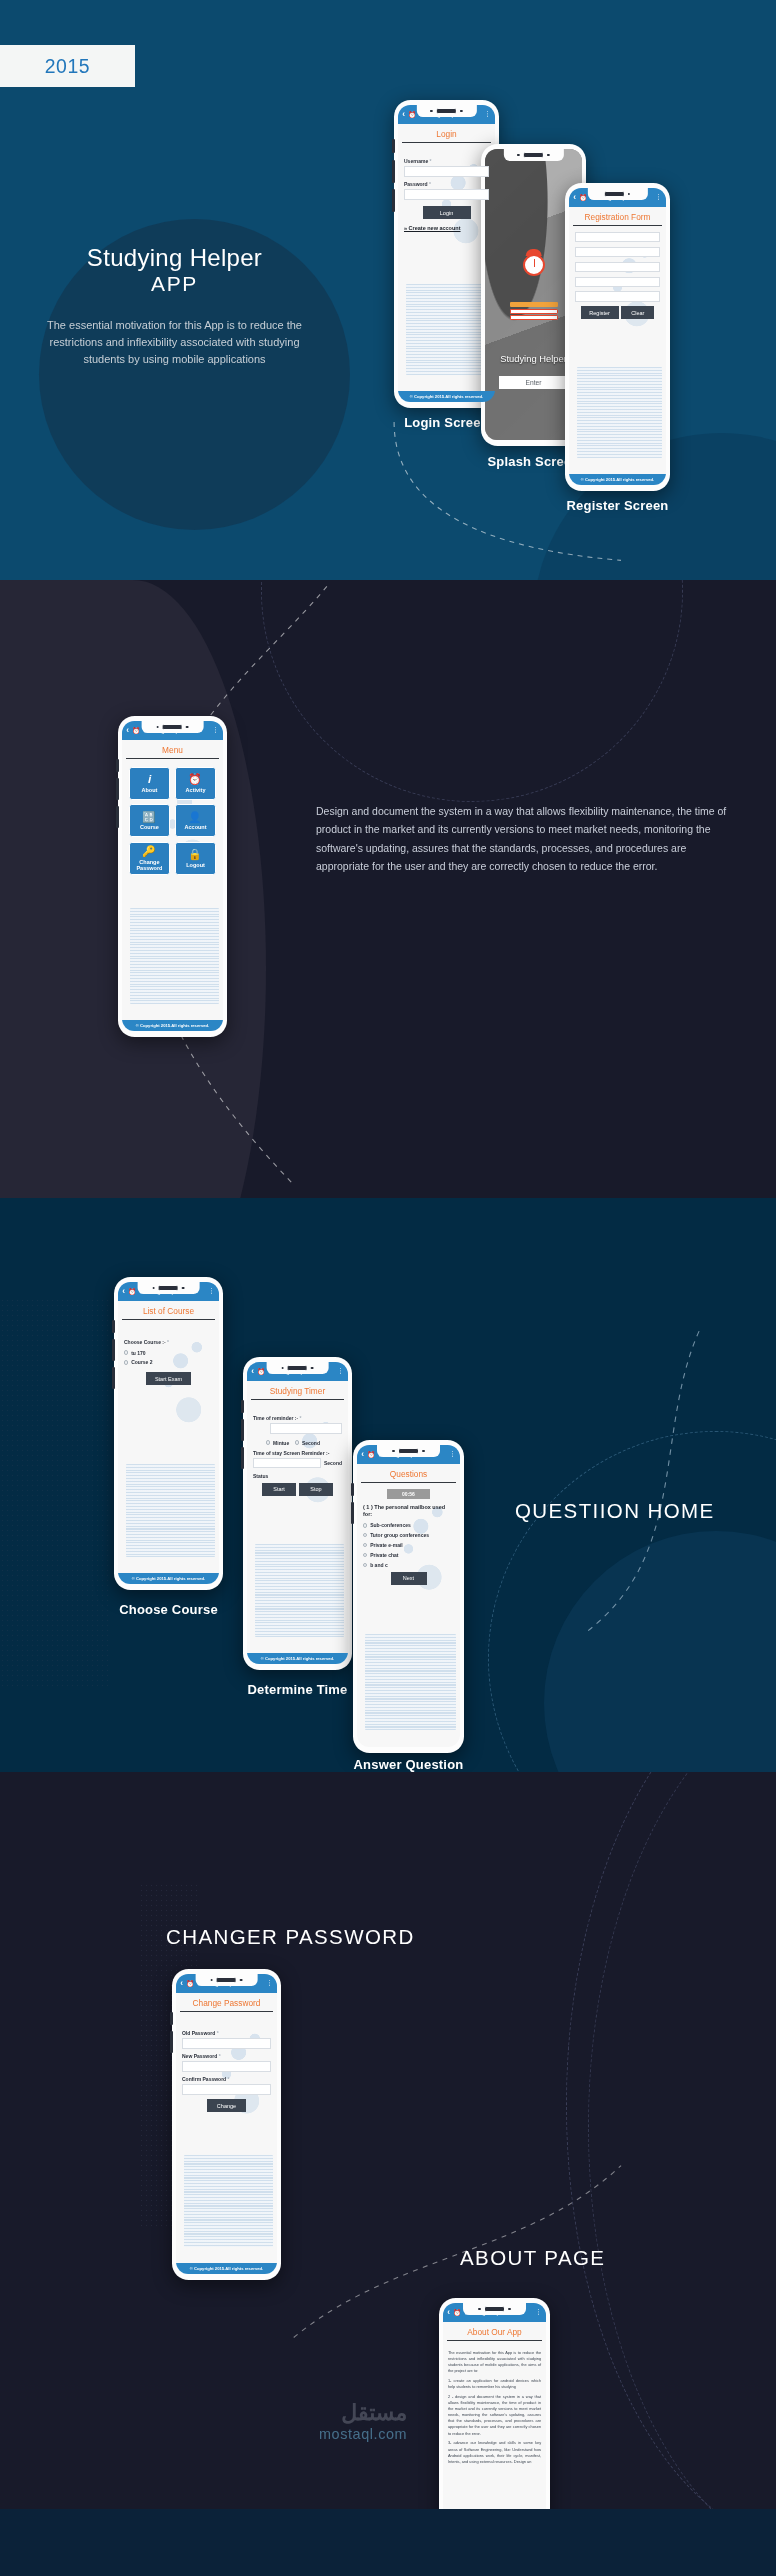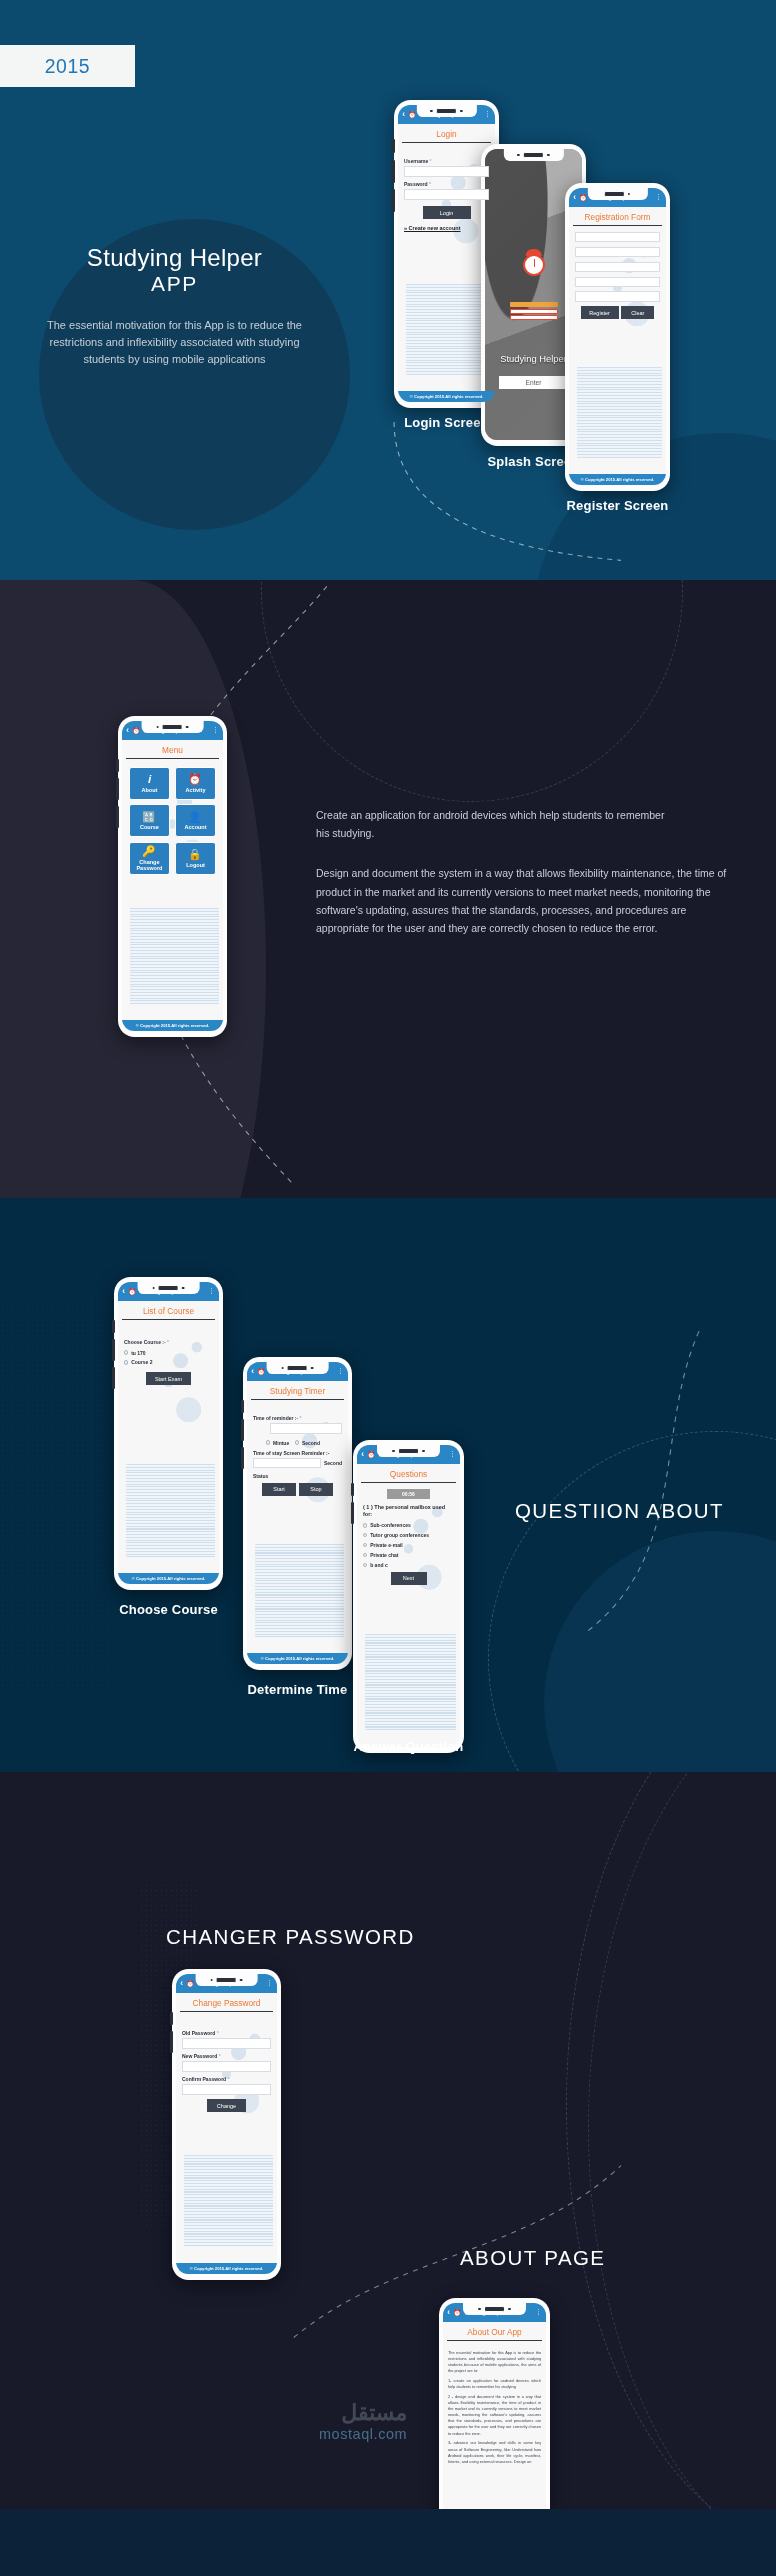--- a/index.html
+++ b/index.html
@@ -362,21 +362,20 @@
               <span class="mi">🔒</span>
               <span class="ml">Logout</span>
             </div>
           </div>
         </div>
         <div class="footer-bar">© Copyright 2015.All rights reserved.</div>
       </div>
     </div>
 
     <div style="position:absolute;left:316px;top:200px;width:444px">
-      <div class="body-copy" style="margin-top:25.5px;max-width:355px">Create an application for android devices which help students to remember  his studying.</div>
       <div class="body-copy" style="margin-top:22px;max-width:422px">Design and document the system in a way that allows flexibility maintenance, the time of product in the market and its currently versions to meet market needs, monitoring the software's updating, assures that the standards, processes, and procedures are appropriate for the user and they are correctly chosen to reduce the error.</div>
     </div>
   </div>
 
   <div class="section sec-quest">
     <div class="blob quest-blob-r"></div>
     <div class="quest-arc"></div>
     <div class="dots-l" style="left:0;top:100px;width:111px;height:388px;opacity:.25"></div>
 
     <svg style="position:absolute;left:0;top:0;width:777px;height:574px" viewBox="0 0 1400 1035" width="777" height="574">
@@ -522,23 +521,23 @@
           <div class="radio-line">
             <span class="rd"></span>
             <span>b and c</span>
           </div>
           <div class="row-center" style="margin-top:3.3px">
             <div class="btn-dark" style="width:36px">Next</div>
           </div>
         </div>
       </div>
     </div>
-    <div class="phone-caption" style="left:353px;top:541px;width:111px">Answer Question</div>
-
-    <div class="sec-h" style="position:absolute;left:515px;top:301px">QUESTIION ABOUT</div>
+    <div class="phone-caption" style="left:353px;top:559px;width:111px">Answer Question</div>
+
+    <div class="sec-h" style="position:absolute;left:515px;top:301px">QUESTIION HOME</div>
   </div>
 
   <div class="section sec-about">
     <div class="about-arc"></div>
     <div class="about-arc2"></div>
     <div class="dots-l" style="left:139px;top:111px;width:61px;height:344px;opacity:.35"></div>
 
     <svg style="position:absolute;left:288px;top:388px;width:422px;height:344px" viewBox="0 0 760 620" width="422" height="344">
       <path d="M10,320 C190,170 430,170 600,10" stroke="#ffffff" stroke-width="2" fill="none" stroke-dasharray="9 10" opacity=".45"></path>
     </svg>

